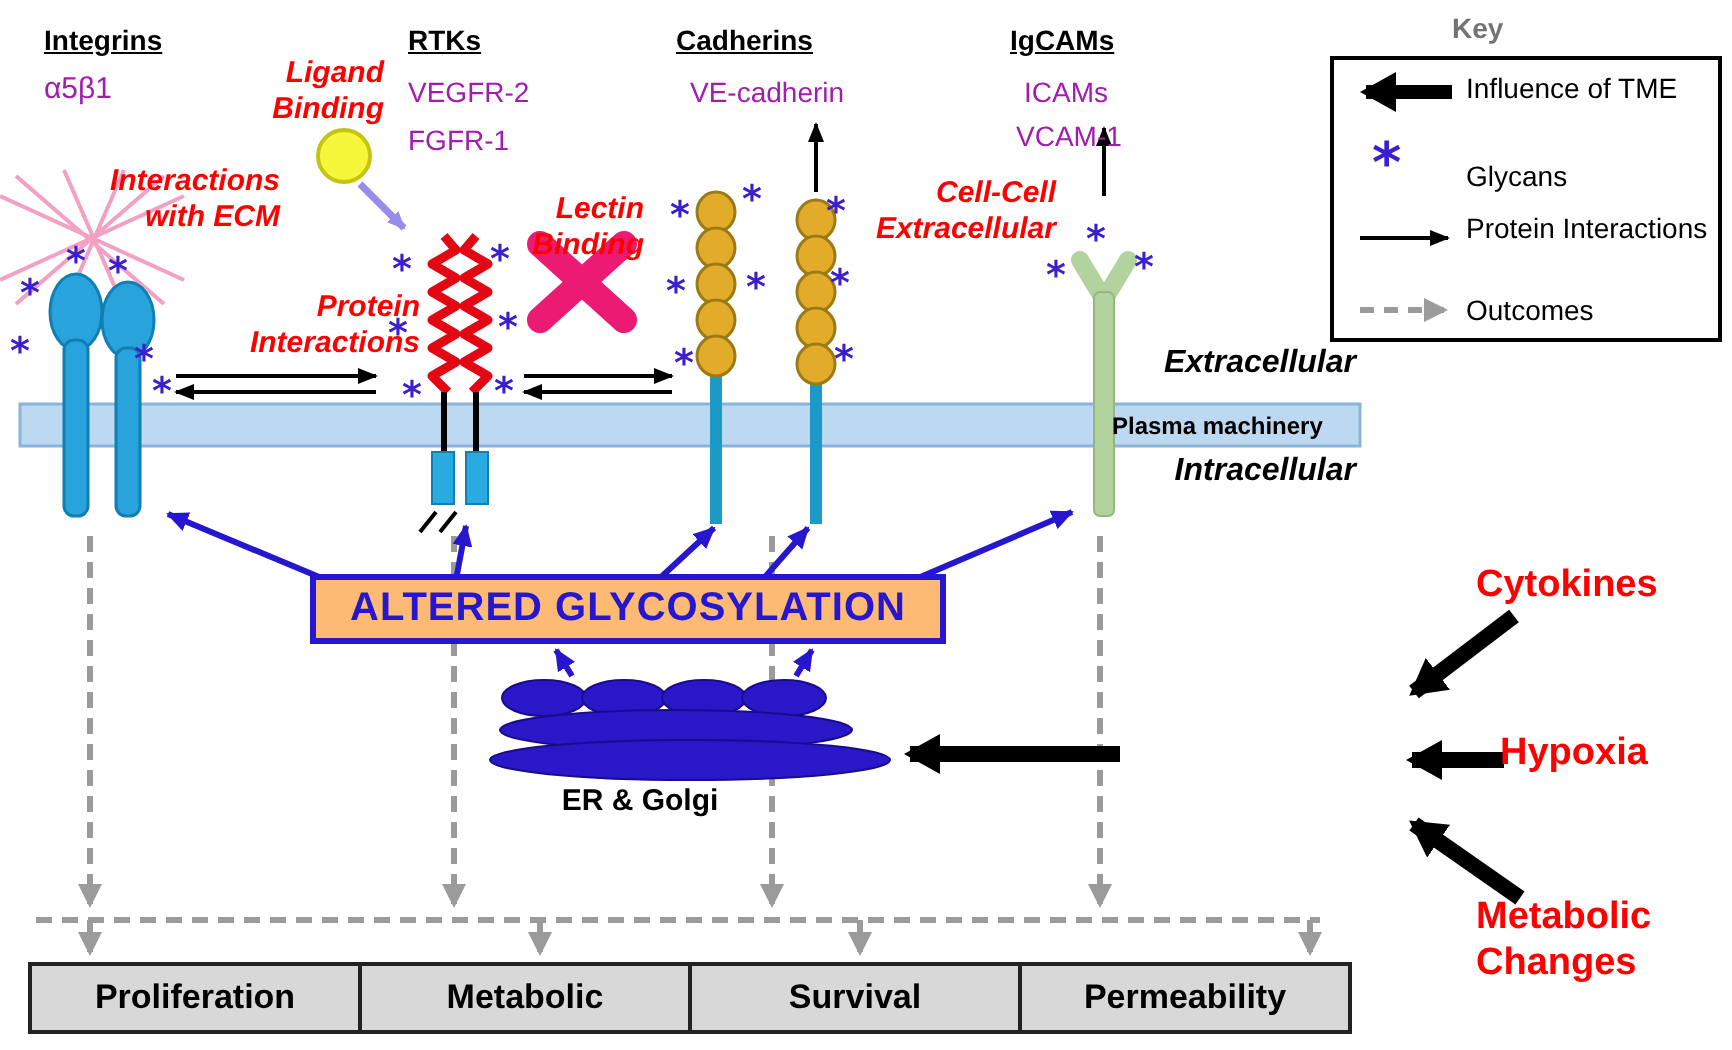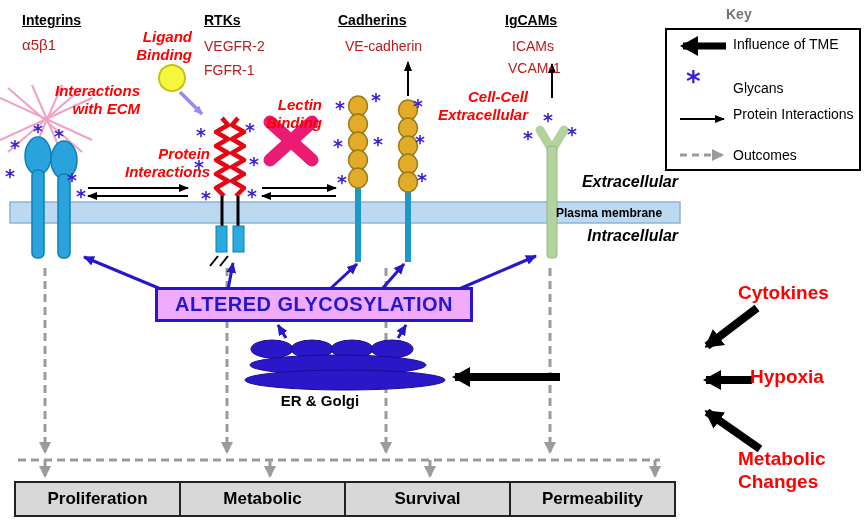--- a/index.html
+++ b/index.html
@@ -1,25 +1,25 @@
 <!DOCTYPE html>
 <html><head>
 <meta charset="utf-8">
 <style>
   *{margin:0;padding:0;box-sizing:border-box}
   body{font-family:"Liberation Sans",sans-serif;background:#fff}
   .stage{position:relative;width:866px;height:525px;background:#fff;overflow:hidden}
   svg.layer{position:absolute;left:0;top:0;z-index:1}
   .txt{position:absolute;z-index:2}
   .hd{font-size:14px;font-weight:bold;text-decoration:underline;color:#000}
-  .sub{font-size:14px;color:#b91c1c}
+  .sub{font-size:14px;color:#a21caf}
   .redlbl{color:#ff0000;font-weight:bold;font-style:italic;font-size:15px;text-align:right;line-height:1.18}
   .memlbl{font-weight:bold;font-style:italic;font-size:16px;color:#000;text-align:right}
   .pm{font-weight:bold;font-size:12px;color:#000}
-  .altered{left:155px;top:287px;width:318px;height:35px;border:3px solid #2617cf;background:#f0abfc;
+  .altered{left:155px;top:287px;width:318px;height:35px;border:3px solid #2617cf;background:#fdba74;
            color:#2617cf;font-weight:bold;font-size:20px;display:flex;align-items:center;justify-content:center;letter-spacing:.5px}
   .ergolgi{font-weight:bold;font-size:15px;color:#000;text-align:center}
   .tmebox{left:563px;top:325px;width:134px;height:112px;border:3px solid #000;background:#fff;color:#ff0000;
           font-weight:bold;font-size:16px;display:flex;align-items:center;justify-content:center;text-align:center;line-height:1.25;padding:3px}
   .factor{color:#ff0000;font-weight:bold;font-size:19px;line-height:1.2}
   .keytitle{font-size:14px;font-weight:bold;color:#737373}
   .keybox{left:665px;top:28px;width:196px;height:143px;border:2px solid #000;background:transparent}
   .keylbl{font-size:14px;color:#000;line-height:1.2;width:122px}
   .glycan{position:absolute;z-index:2;color:#3a1fd1;font-weight:bold;font-size:19px;line-height:1;font-family:"DejaVu Sans",sans-serif}
   .keyglycan{font-size:28px}
@@ -179,21 +179,21 @@
   <div class="txt sub" style="left:512px;top:38px">ICAMs</div>
   <div class="txt sub" style="left:508px;top:60px">VCAM-1</div>
 
   <div class="txt redlbl" style="left:112px;top:28px;width:80px">Ligand Binding</div>
   <div class="txt redlbl" style="left:28px;top:82px;width:112px">Interactions with ECM</div>
   <div class="txt redlbl" style="left:242px;top:96px;width:80px">Lectin Binding</div>
   <div class="txt redlbl" style="left:100px;top:145px;width:110px">Protein Interactions</div>
   <div class="txt redlbl" style="left:418px;top:88px;width:110px">Cell-Cell Extracellular</div>
 
   <div class="txt memlbl" style="left:552px;top:173px;width:126px">Extracellular</div>
-  <div class="txt pm" style="left:556px;top:206px">Plasma membrane</div>
+  <div class="txt pm" style="left:556px;top:206px">Plasma machinery</div>
   <div class="txt memlbl" style="left:552px;top:227px;width:126px">Intracellular</div>
 
   <div class="txt altered">ALTERED GLYCOSYLATION</div>
 
   <div class="txt ergolgi" style="left:260px;top:392px;width:120px">ER &amp; Golgi</div>
 
 
   <div class="txt factor" style="left:738px;top:282px">Cytokines</div>
   <div class="txt factor" style="left:750px;top:366px">Hypoxia</div>
   <div class="txt factor" style="left:738px;top:448px;width:100px">Metabolic Changes</div>

